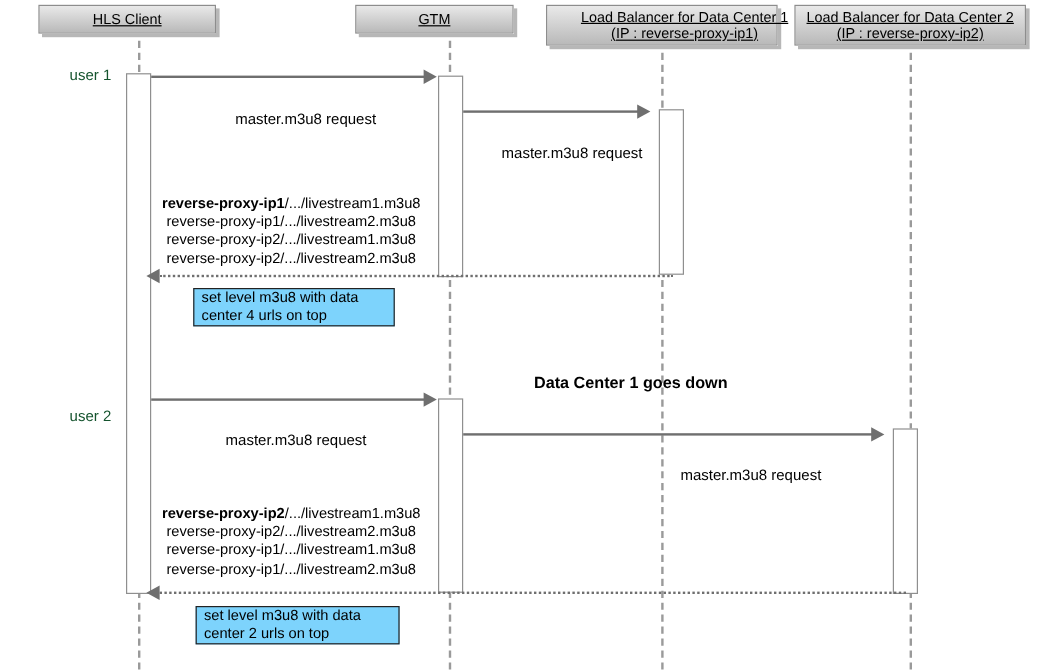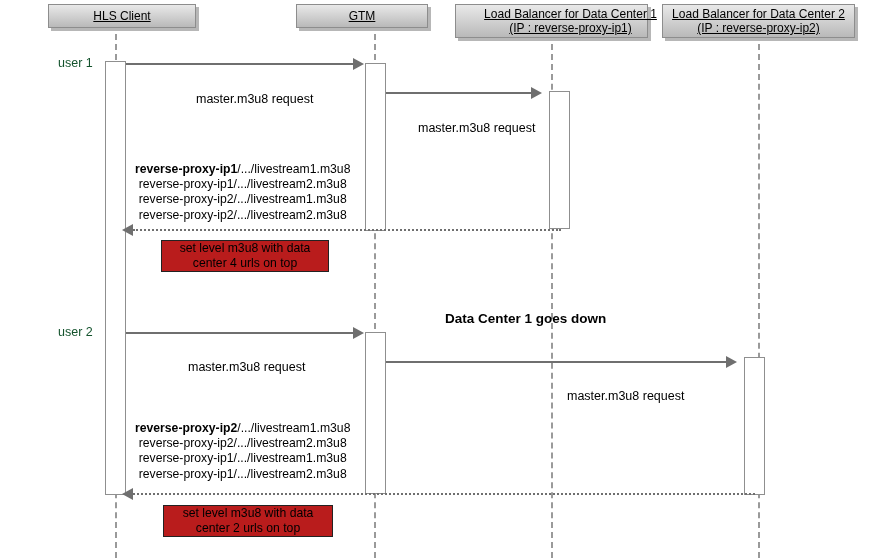--- a/index.html
+++ b/index.html
@@ -101,45 +101,45 @@
     text-align:center;
     white-space:nowrap;
   }
   .urlblock .u{display:block;}
   .urlblock .u b{font-weight:bold;}
 
   
   .note{
     position:absolute;
     box-sizing:border-box;
-    background:#b91c1c;
+    background:#7dd3fc;
     border:1.4px solid #222;
     font-size:12.2px;
     line-height:15px;
     color:#000;
     text-align:center;
     display:flex;
     flex-direction:column;
-    align-items:center;
+    align-items:flex-start;
     justify-content:center;
     padding:2px 6px;
   }
   .note span{display:block;white-space:nowrap;}
 </style>
 </head>
 <body>
 
 <div id="canvas">
 
   <div class="lifeline" style="left:115px;top:34px;height:524px;"></div>
   <div class="lifeline" style="left:374px;top:34px;height:524px;"></div>
   <div class="lifeline" style="left:551px;top:44px;height:514px;"></div>
   <div class="lifeline" style="left:758px;top:44px;height:514px;"></div>
 
-  <div class="participant" style="left:48px;top:4px;width:148px;height:24px;">
+  <div class="participant" style="left:32px;top:4px;width:148px;height:24px;">
     <span class="pline">HLS Client</span>
   </div>
 
   <div class="participant" style="left:296px;top:4px;width:132px;height:24px;">
     <span class="pline">GTM</span>
   </div>
 
   <div class="participant" style="left:455px;top:4px;width:193px;height:34px;padding-left:44px;">
     <span class="pline">Load Balancer for Data Center 1</span>
     <span class="pline">(IP : reverse-proxy-ip1)</span>
@@ -202,15 +202,15 @@
 
   <div class="ret" style="left:133px;top:493px;width:622px;"></div>
   <div class="arrowhead left" style="left:122px;top:488px;"></div>
 
   <div class="note" style="left:163px;top:505px;width:170px;height:32px;">
     <span>set level m3u8 with data</span>
     <span>center 2 urls on top</span>
   </div>
 
   <div class="sidelabel" style="left:58px;top:56px;">user 1</div>
-  <div class="sidelabel" style="left:58px;top:325px;">user 2</div>
+  <div class="sidelabel" style="left:58px;top:340px;">user 2</div>
 
 </div>
 
 </body></html>

